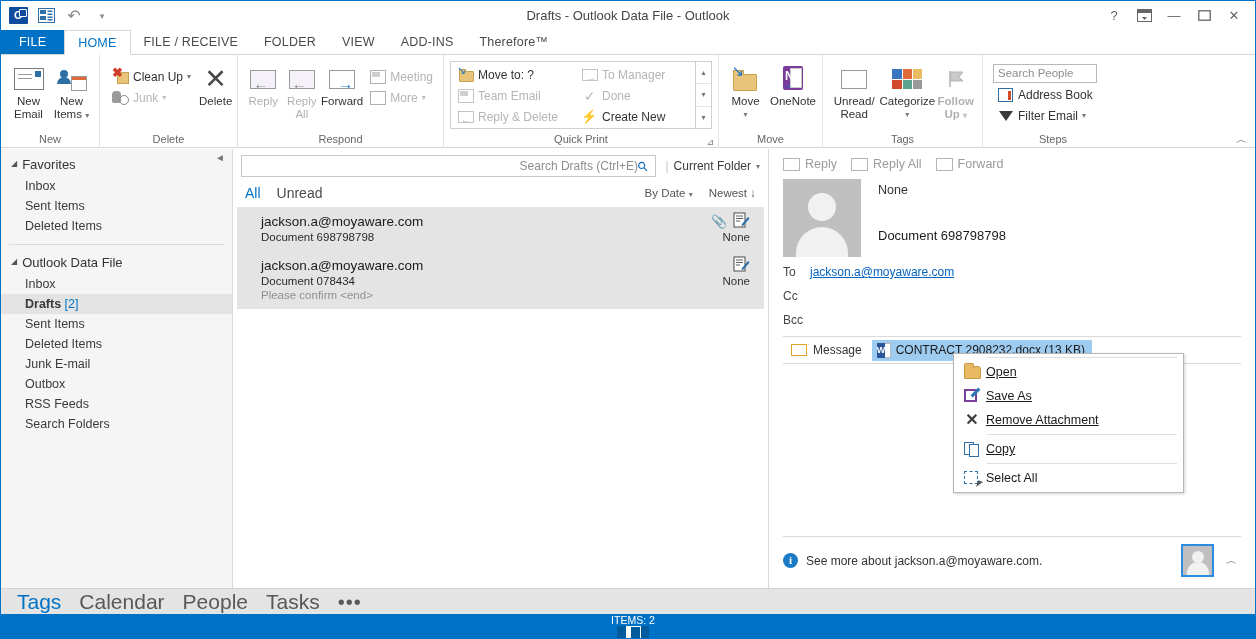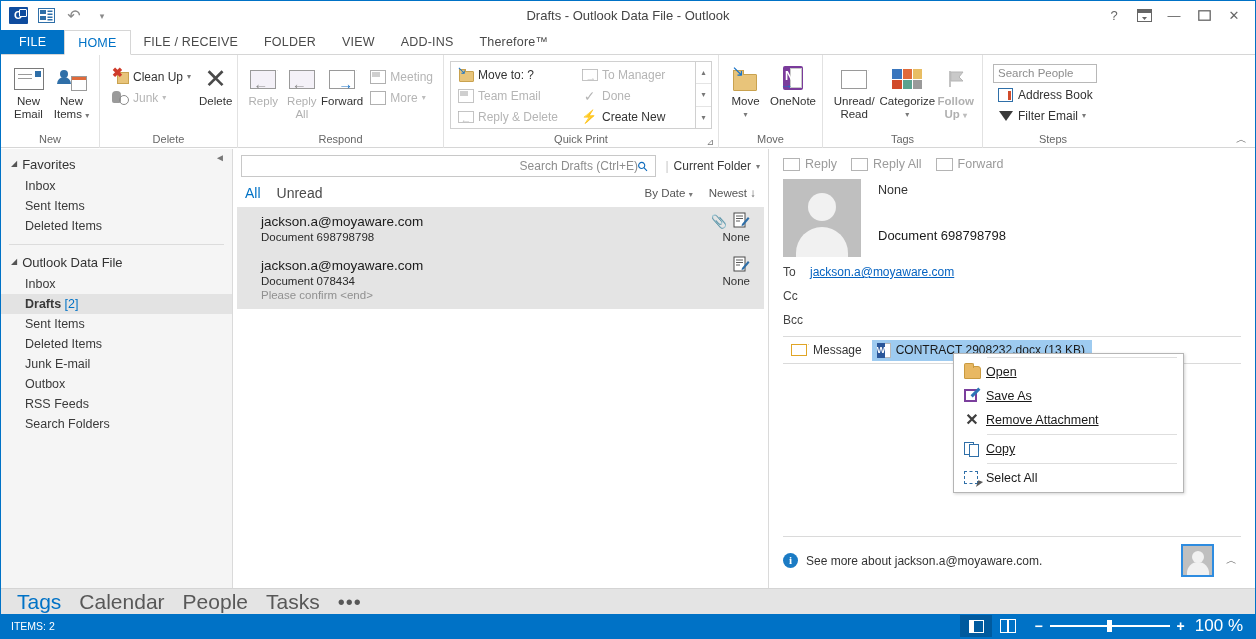--- a/index.html
+++ b/index.html
@@ -216,21 +216,21 @@
     border-top: 1px solid #d4d4d4;
   }
   .navitem { font-size: 21px; color: #585858; line-height: 26px; }
   .navitem.active { color: #0072c6; }
   .navdots { font-size: 20px; color: #585858; letter-spacing: 1px; line-height: 18px; }
 
   
   .statusbar {
     position: absolute; left: 0; right: 0; bottom: 0; height: 24px;
     background: #0072c6; color: #fff; display: flex; align-items: center;
-    font-size: 10.5px; padding-left: 10px;
+    font-size: 10.5px; padding-left: 10px; flex-direction: column;
   }
   .statusbar .sp { flex: 1; }
   .viewbtn {
     width: 32px; height: 22px; display: flex; align-items: center; justify-content: center;
   }
   .viewbtn.sel { background: #005a9e; }
   .vrect { width: 15px; height: 13px; border: 1.6px solid #fff; position: relative; }
   .vrect::before { content: ""; position: absolute; left: 0; top: 0; bottom: 0; width: 4px; background: #fff; }
   .readicon { width: 16px; height: 14px; display: flex; }
   .readicon i { flex: 1; height: 14px; border: 1.4px solid #fff; }

